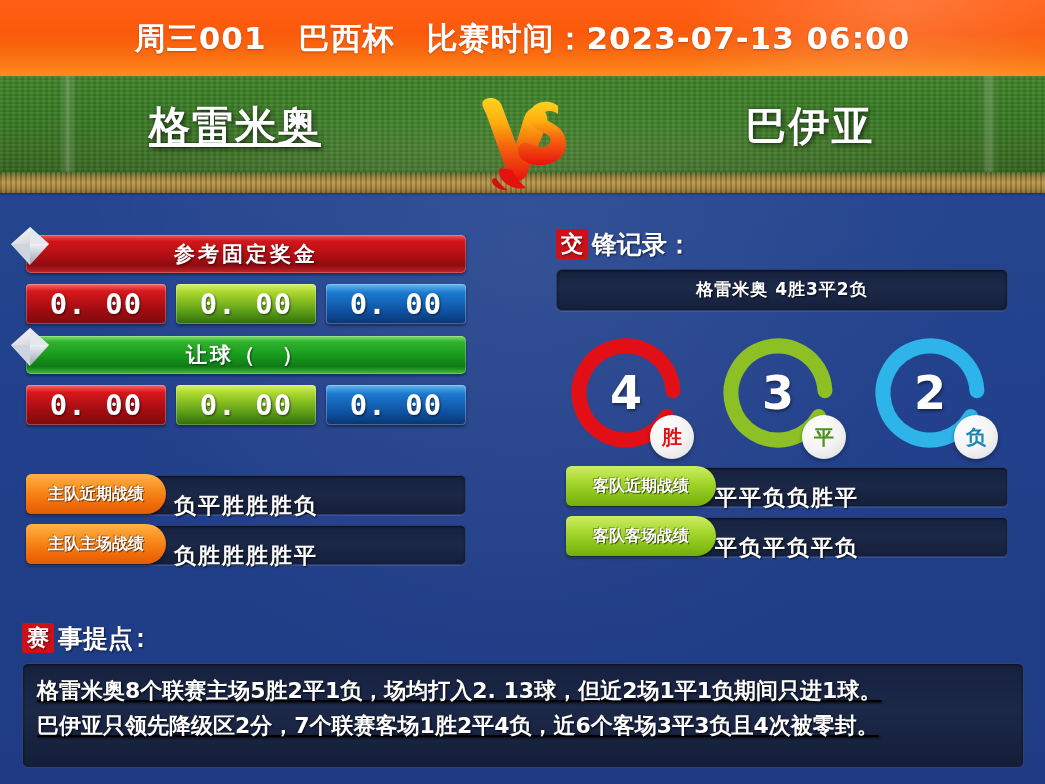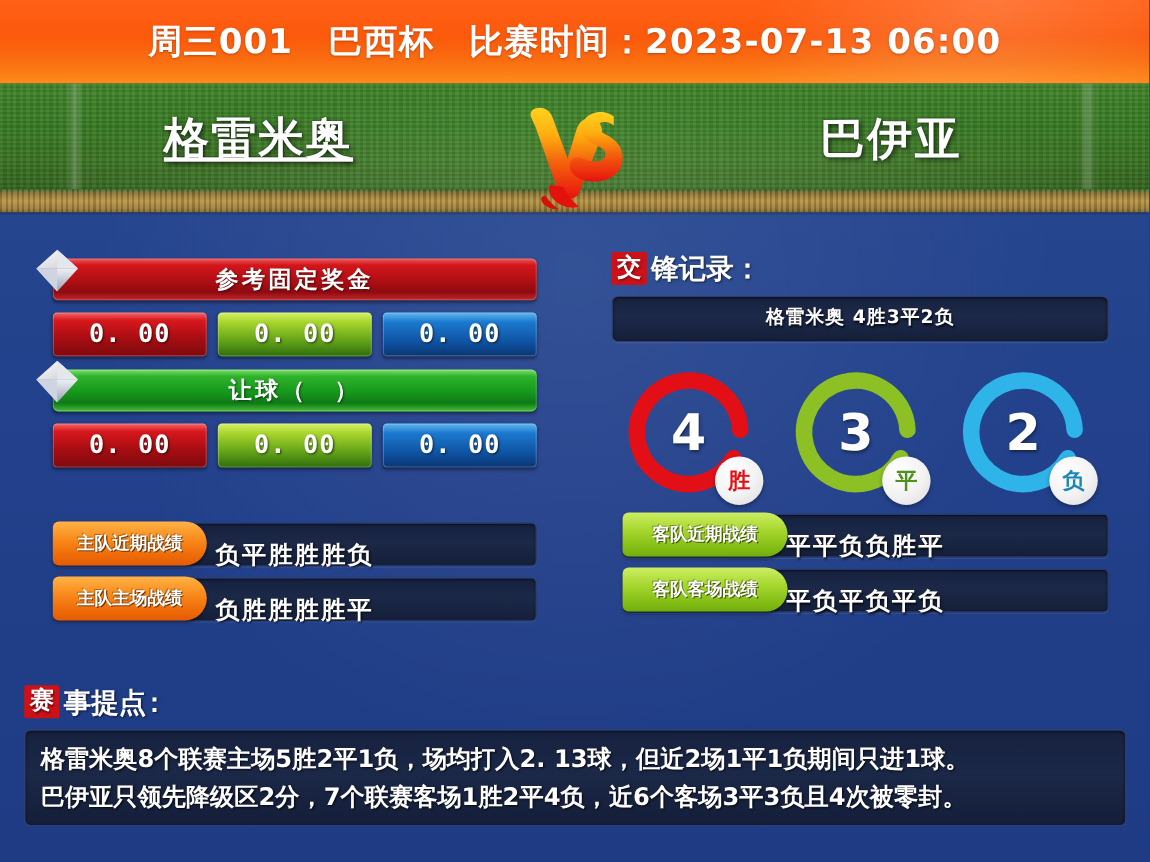--- a/index.html
+++ b/index.html
@@ -79,21 +79,21 @@
     background:
       radial-gradient(ellipse at 50% 10%,rgba(255,255,255,.07),rgba(255,255,255,0) 60%),
       linear-gradient(180deg,#25458f 0%,#22408b 40%,#1e3b84 100%);
   }
   .body-panel::before{
     content:"";position:absolute;left:0;top:0;width:100%;height:3px;
     background:linear-gradient(180deg,rgba(0,0,0,.25),rgba(0,0,0,0));
   }
 
   
-  .col-left{position:absolute;left:48px;top:235px;width:440px;}
+  .col-left{position:absolute;left:26px;top:235px;width:440px;}
   .col-right{position:absolute;left:556px;top:228px;width:452px;}
 
   
   .gem{position:absolute;left:-18px;top:-11px;width:44px;height:44px;z-index:5;}
   .gem svg{display:block;width:44px;height:44px;}
 
   .title-bar{
     position:relative;height:38px;border-radius:5px;
     box-shadow:0 2px 3px rgba(0,0,0,.4),inset 0 0 0 1px rgba(255,255,255,.22);
     margin-bottom:11px;
@@ -111,21 +111,21 @@
     background:linear-gradient(180deg,#7fe06a 0%,#2fb32c 16%,#179a1c 52%,#0f7a17 80%,#46bf35 100%);
   }
 
   .odds-row{display:flex;gap:10px;margin-bottom:12px;}
   .odd-cell{
     flex:1;height:40px;border-radius:4px;position:relative;
     box-shadow:0 2px 3px rgba(0,0,0,.4),inset 0 0 0 1px rgba(255,255,255,.25);
   }
   .odd-cell span{
     display:block;text-align:center;line-height:40px;
-    color:#ffffff;font-size:23px;font-weight:bold;letter-spacing:1px;
+    color:#ffffff;font-size:29px;font-weight:bold;letter-spacing:1px;
     font-family:"DejaVu Sans Mono","Liberation Mono",monospace;
     text-shadow:1px 1px 2px rgba(0,0,0,.6);
     border-radius:10px;
   }
   .odd-cell.red{background:linear-gradient(180deg,#f4696b 0%,#d8181d 18%,#a60d12 60%,#7d0a0e 100%);}
   .odd-cell.green{background:linear-gradient(180deg,#d8f06a 0%,#a8d62c 22%,#5a9c16 70%,#2f6c0c 100%);}
   .odd-cell.blue{background:linear-gradient(180deg,#63b8ee 0%,#1b79cf 22%,#0e509f 70%,#0a3570 100%);}
 
   
   .form-row{position:relative;height:38px;margin-bottom:12px;}
@@ -211,21 +211,22 @@
   }
 
   
   .analysis{position:absolute;left:22px;top:622px;width:1002px;}
   .analysis-box{
     margin-top:7px;
     border-radius:6px;
     background:linear-gradient(180deg,#16213f 0%,#1b2847 45%,#141e39 100%);
     box-shadow:inset 0 1px 3px rgba(0,0,0,.65);
     border:1px solid #31426f;
-    padding:9px 14px 7px 14px;
+    padding:9px 14px 24px 14px;
+    text-decoration:underline;
   }
   .analysis-box p{
     margin:0;color:#ffffff;font-size:22px;font-weight:bold;line-height:35px;
     font-family:"DejaVu Sans","Liberation Sans",sans-serif;
     text-shadow:1px 1px 2px rgba(0,0,0,.8);
     white-space:nowrap;
   }
 </style>
 </head>
 <body>

